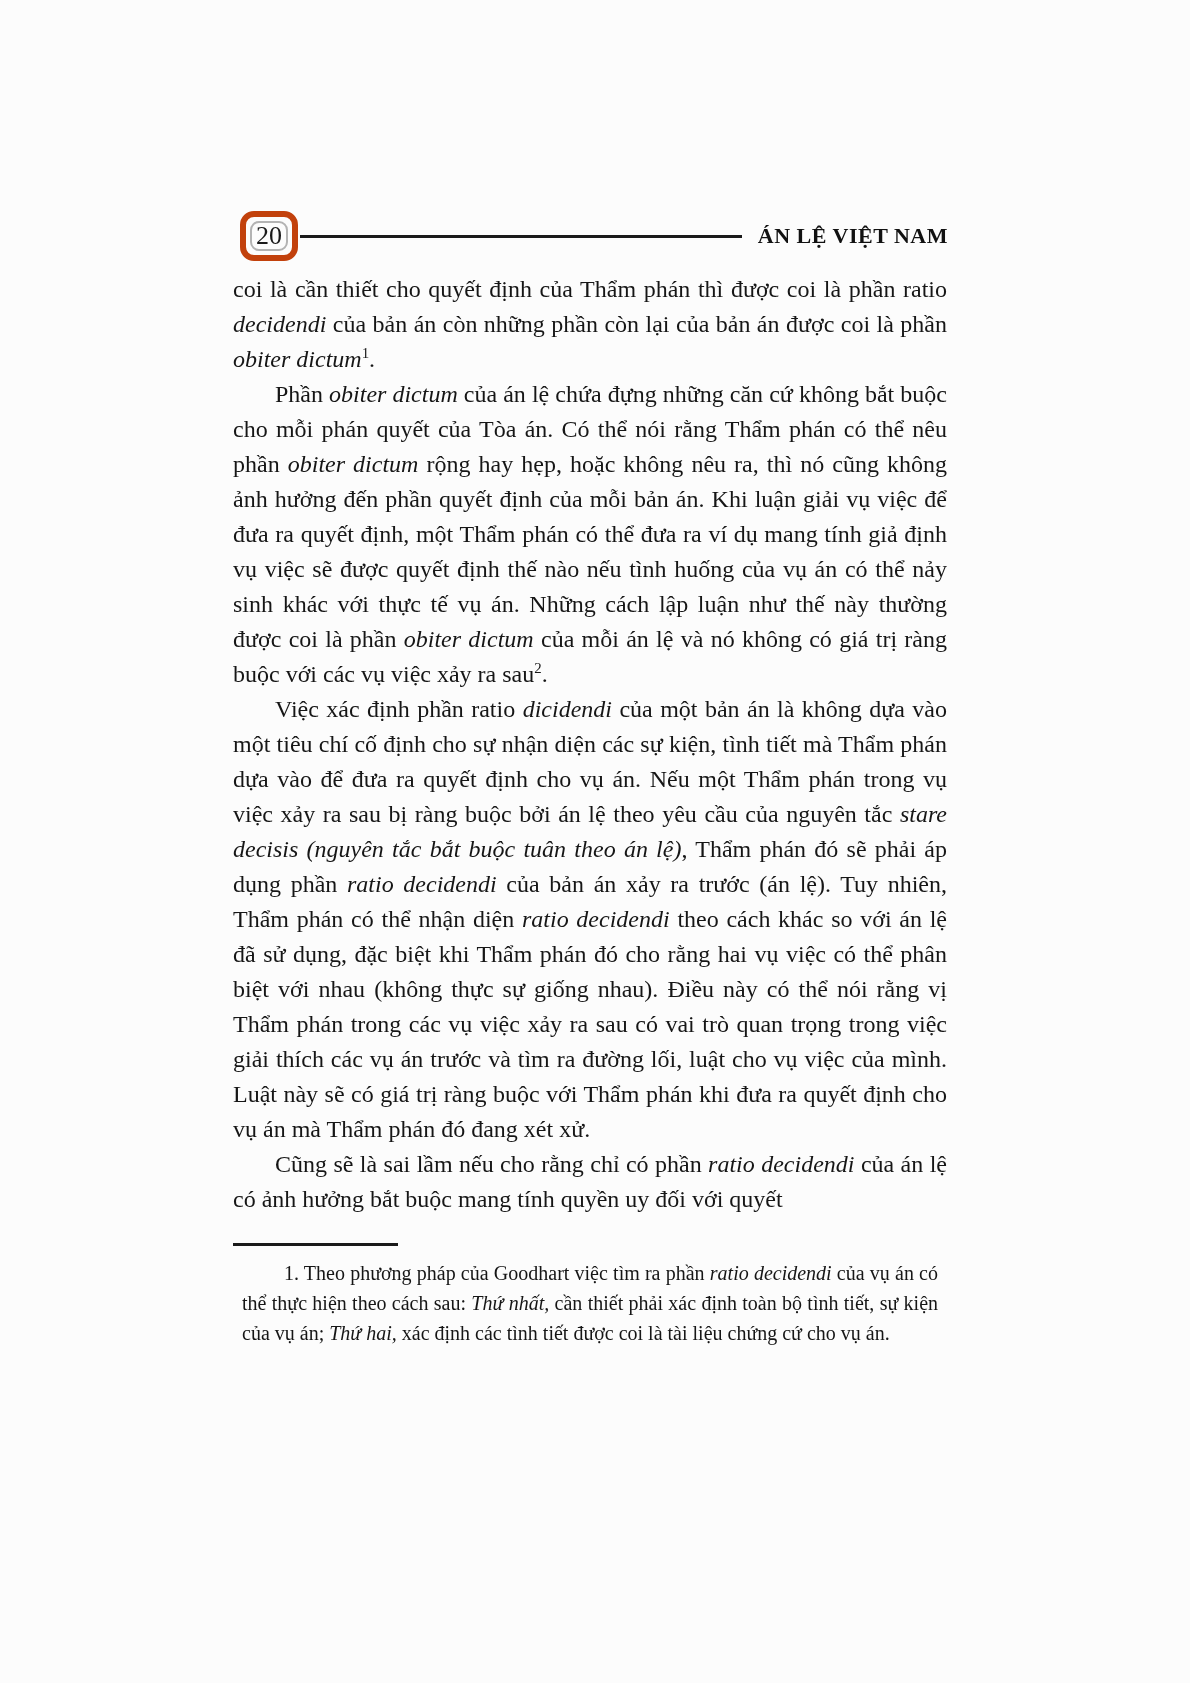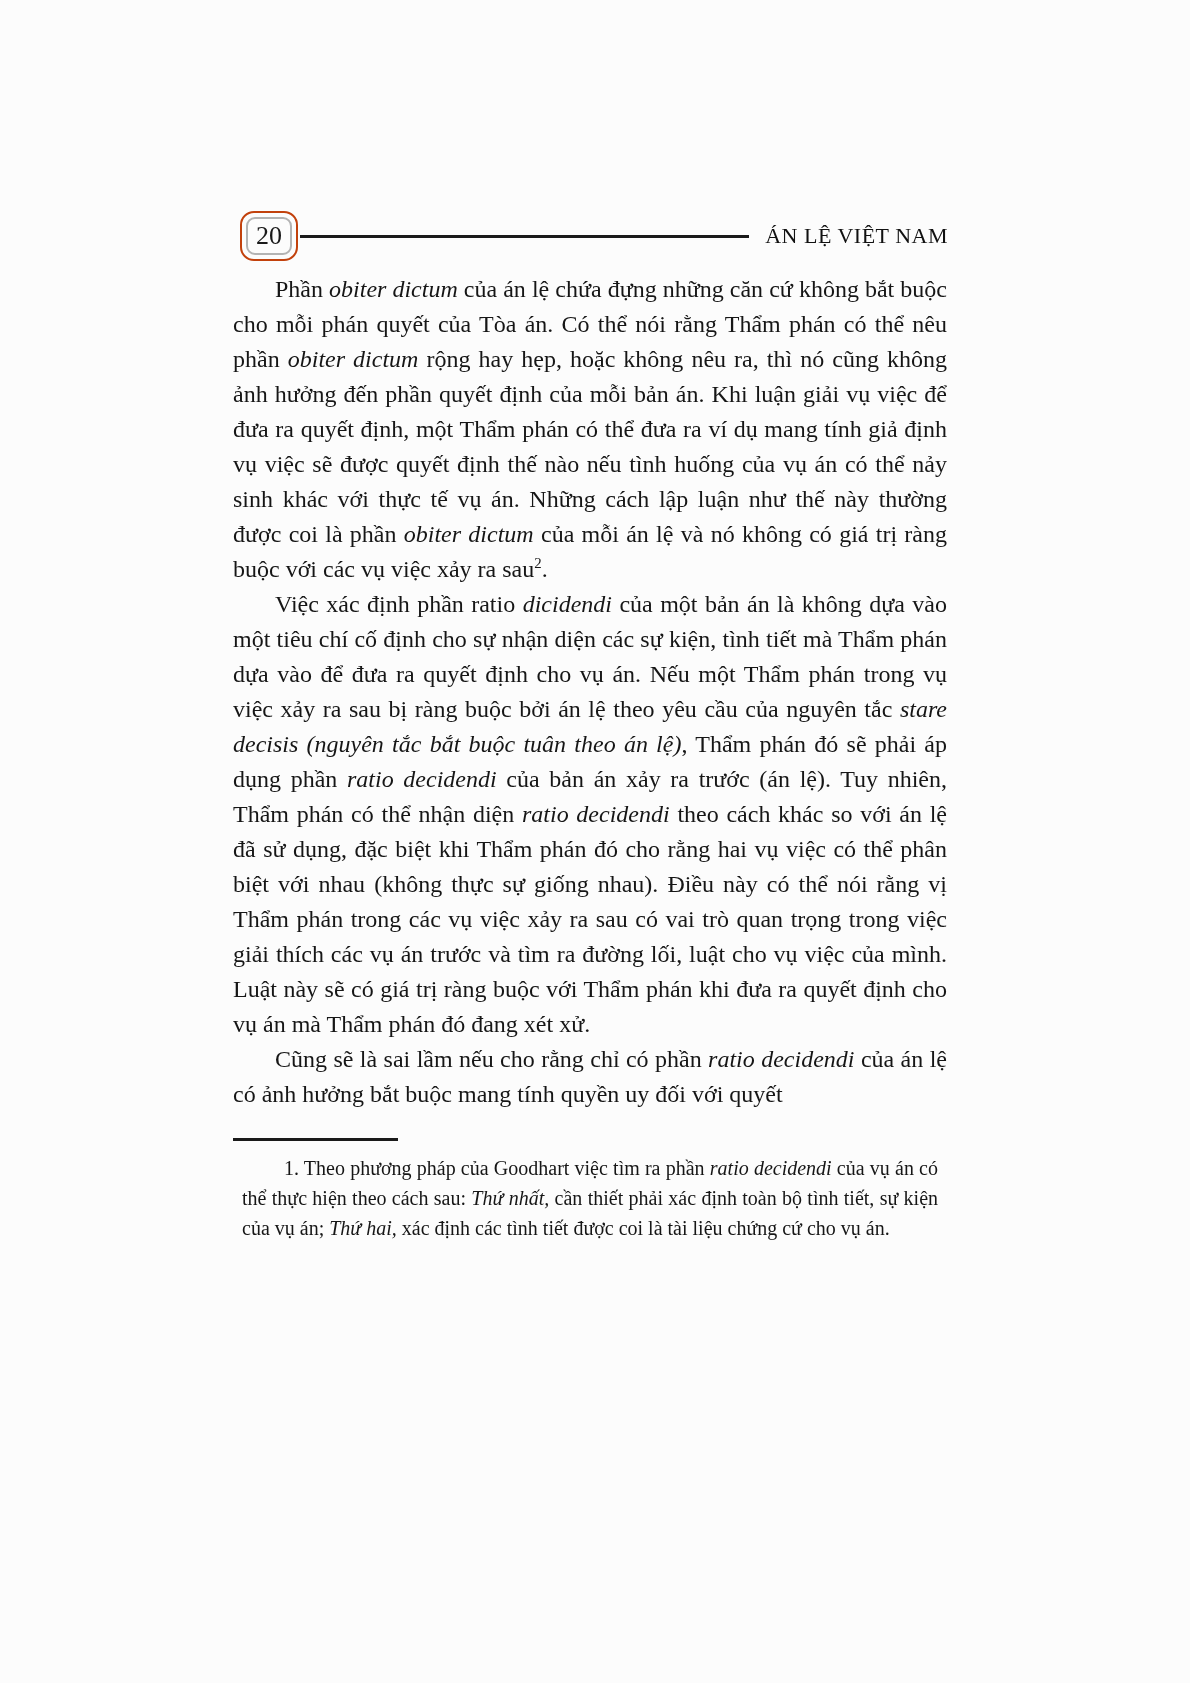--- a/index.html
+++ b/index.html
@@ -23,21 +23,21 @@
     left: 240px;
     top: 210px;
     width: 708px;
     height: 52px;
     display: flex;
     align-items: center;
   }
   .pagenum-box {
     width: 58px;
     height: 50px;
-    border: 2px solid #c2410c;
+    border: 6px solid #c2410c;
     border-radius: 14px;
     box-sizing: border-box;
     padding: 4px;
     background: #fcfcfc;
     flex: 0 0 auto;
   }
   .pagenum-inner {
     width: 100%;
     height: 100%;
     border: 2px solid #b3b3b3;
@@ -51,21 +51,21 @@
   }
   .head-rule {
     flex: 1 1 auto;
     height: 3px;
     background: #1a1a1a;
     margin-left: 2px;
     margin-right: 16px;
   }
   .head-title {
     flex: 0 0 auto;
-    font-weight: normal;
+    font-weight: bold;
     font-size: 22px;
     letter-spacing: 0.5px;
     white-space: nowrap;
     color: #111;
   }
   
   .content {
     position: absolute;
     left: 233px;
     top: 272px;
@@ -108,20 +108,21 @@
   <div class="runhead">
     <div class="pagenum-box">
       <div class="pagenum-inner">20</div>
     </div>
     <div class="head-rule"></div>
     <div class="head-title">ÁN LỆ VIỆT NAM</div>
   </div>
 
   <div class="content">
     <div>
+        <p class="para"><span>coi là cần thiết cho quyết định của Thẩm phán thì được coi là phần ratio </span><span class="it">decidendi</span><span> của bản án còn những phần còn lại của bản án được coi là phần </span><span class="it">obiter dictum</span><sup>1</sup><span>.</span></p>
         <p class="para ind"><span>Phần </span><span class="it">obiter dictum</span><span> của án lệ chứa đựng những căn cứ không bắt buộc cho mỗi phán quyết của Tòa án. Có thể nói rằng Thẩm phán có thể nêu phần </span><span class="it">obiter dictum</span><span> rộng hay hẹp, hoặc không nêu ra, thì nó cũng không ảnh hưởng đến phần quyết định của mỗi bản án. Khi luận giải vụ việc để đưa ra quyết định, một Thẩm phán có thể đưa ra ví dụ mang tính giả định vụ việc sẽ được quyết định thế nào nếu tình huống của vụ án có thể nảy sinh khác với thực tế vụ án. Những cách lập luận như thế này thường được coi là phần </span><span class="it">obiter dictum</span><span> của mỗi án lệ và nó không có giá trị ràng buộc với các vụ việc xảy ra sau</span><sup>2</sup><span>.</span></p>
         <p class="para ind"><span>Việc xác định phần ratio </span><span class="it">dicidendi</span><span> của một bản án là không dựa vào một tiêu chí cố định cho sự nhận diện các sự kiện, tình tiết mà Thẩm phán dựa vào để đưa ra quyết định cho vụ án. Nếu một Thẩm phán trong vụ việc xảy ra sau bị ràng buộc bởi án lệ theo yêu cầu của nguyên tắc </span><span class="it">stare decisis (nguyên tắc bắt buộc tuân theo án lệ)</span><span>, Thẩm phán đó sẽ phải áp dụng phần </span><span class="it">ratio decidendi</span><span> của bản án xảy ra trước (án lệ). Tuy nhiên, Thẩm phán có thể nhận diện </span><span class="it">ratio decidendi</span><span> theo cách khác so với án lệ đã sử dụng, đặc biệt khi Thẩm phán đó cho rằng hai vụ việc có thể phân biệt với nhau (không thực sự giống nhau). Điều này có thể nói rằng vị Thẩm phán trong các vụ việc xảy ra sau có vai trò quan trọng trong việc giải thích các vụ án trước và tìm ra đường lối, luật cho vụ việc của mình. Luật này sẽ có giá trị ràng buộc với Thẩm phán khi đưa ra quyết định cho vụ án mà Thẩm phán đó đang xét xử.</span></p>
         <p class="para ind"><span>Cũng sẽ là sai lầm nếu cho rằng chỉ có phần </span><span class="it">ratio decidendi</span><span> của án lệ có ảnh hưởng bắt buộc mang tính quyền uy đối với quyết</span></p>
       </div>
     <div class="footnote-sep"></div>
     <div>
         <p class="footnote"><span>1. Theo phương pháp của Goodhart việc tìm ra phần </span><span class="it">ratio decidendi</span><span> của vụ án có thể thực hiện theo cách sau: </span><span class="it">Thứ nhất,</span><span> cần thiết phải xác định toàn bộ tình tiết, sự kiện của vụ án; </span><span class="it">Thứ hai,</span><span> xác định các tình tiết được coi là tài liệu chứng cứ cho vụ án.</span></p>
       </div>
   </div>
 

